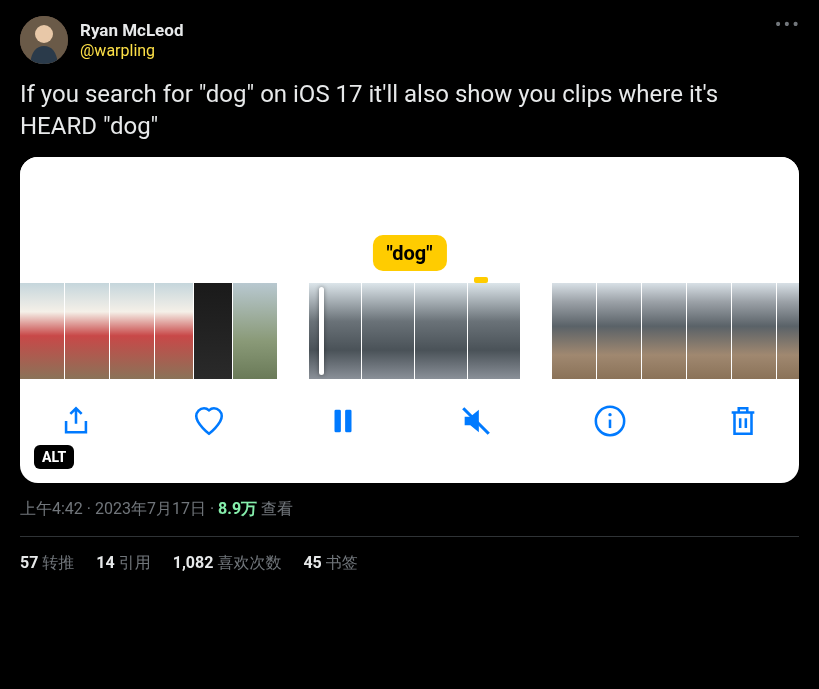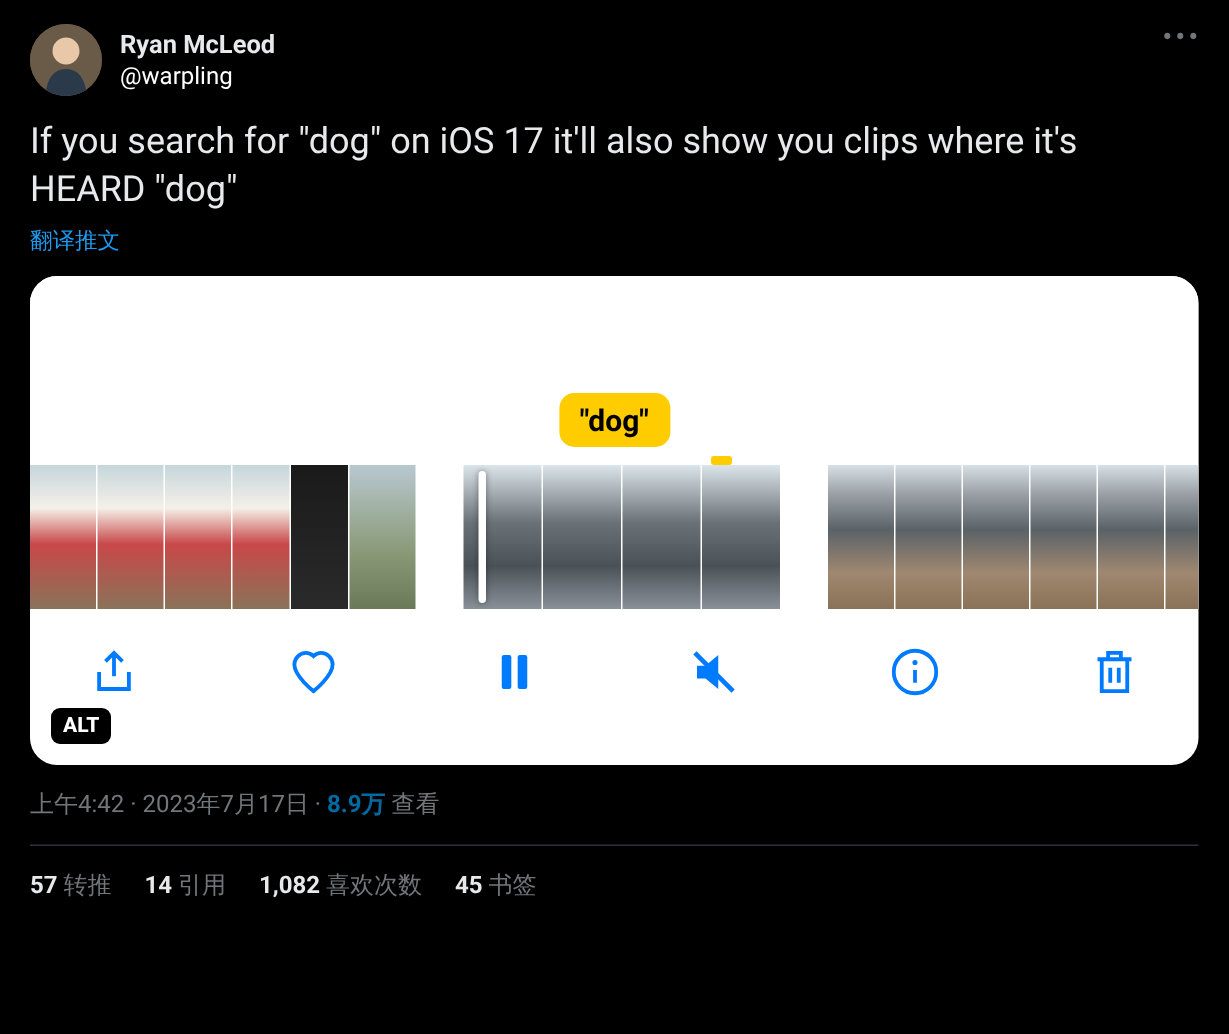--- a/index.html
+++ b/index.html
@@ -36,21 +36,21 @@
     display: flex;
     flex-direction: column;
     line-height: 1.2;
   }
   .display-name {
     font-weight: 700;
     font-size: 17px;
     color: #e7e9ea;
   }
   .handle {
-    color: #ffffff;
+    color: #fde047;
     font-size: 16px;
   }
   .more-button {
     position: absolute;
     top: 14px;
     right: 18px;
     color: #71767b;
     font-size: 20px;
     letter-spacing: 2px;
     cursor: pointer;
@@ -168,21 +168,21 @@
     font-weight: 800;
     padding: 4px 8px;
     border-radius: 6px;
   }
   .meta-line {
     margin-top: 16px;
     color: #71767b;
     font-size: 16px;
   }
   .meta-line .views-count {
-    color: #0369a1;
+    color: #86efac;
     font-weight: 700;
   }
   .divider {
     border: none;
     border-top: 1px solid #2f3336;
     margin-top: 16px;
   }
   .stats-line {
     display: flex;
     gap: 22px;
@@ -214,21 +214,20 @@
     <div class="user-info">
       <span class="display-name">Ryan McLeod</span>
       <span class="handle">@warpling</span>
     </div>
   </div>
 
   <div class="more-button">•••</div>
 
   <div class="tweet-text">If you search for "dog" on iOS 17 it'll also show you clips where it's HEARD "dog"</div>
 
-  <div class="translate-link">翻译推文</div>
 
   <div class="media-card">
     <div class="media-top">
       <div class="dog-tag">"dog"</div>
       <div class="playhead-marker"></div>
     </div>
 
     <div class="filmstrip">
       <div class="clip-group g1">
         <div class="clip-frame clip-dog1"></div>

